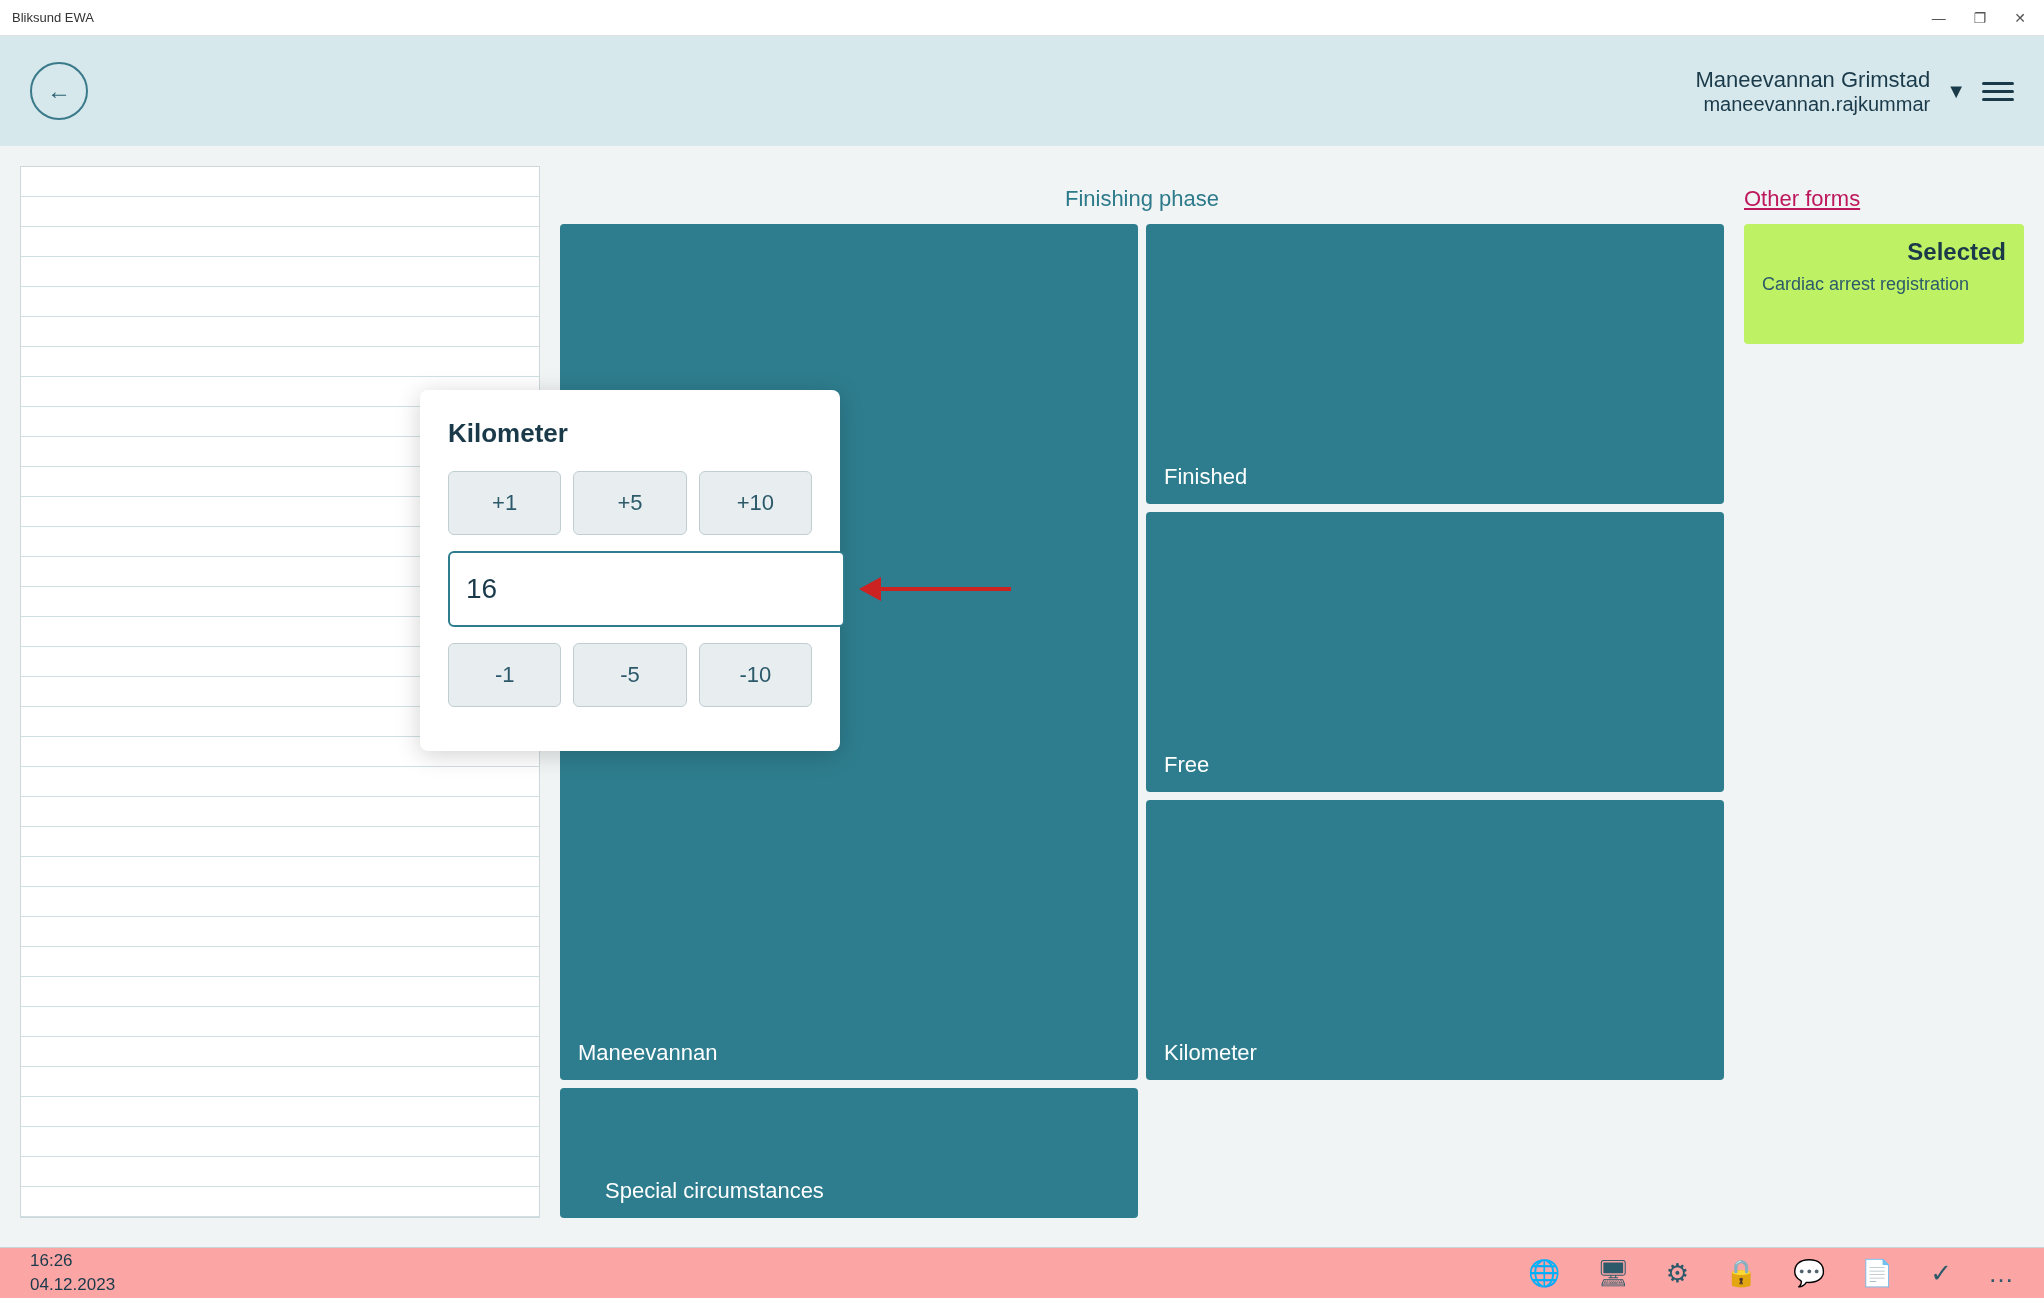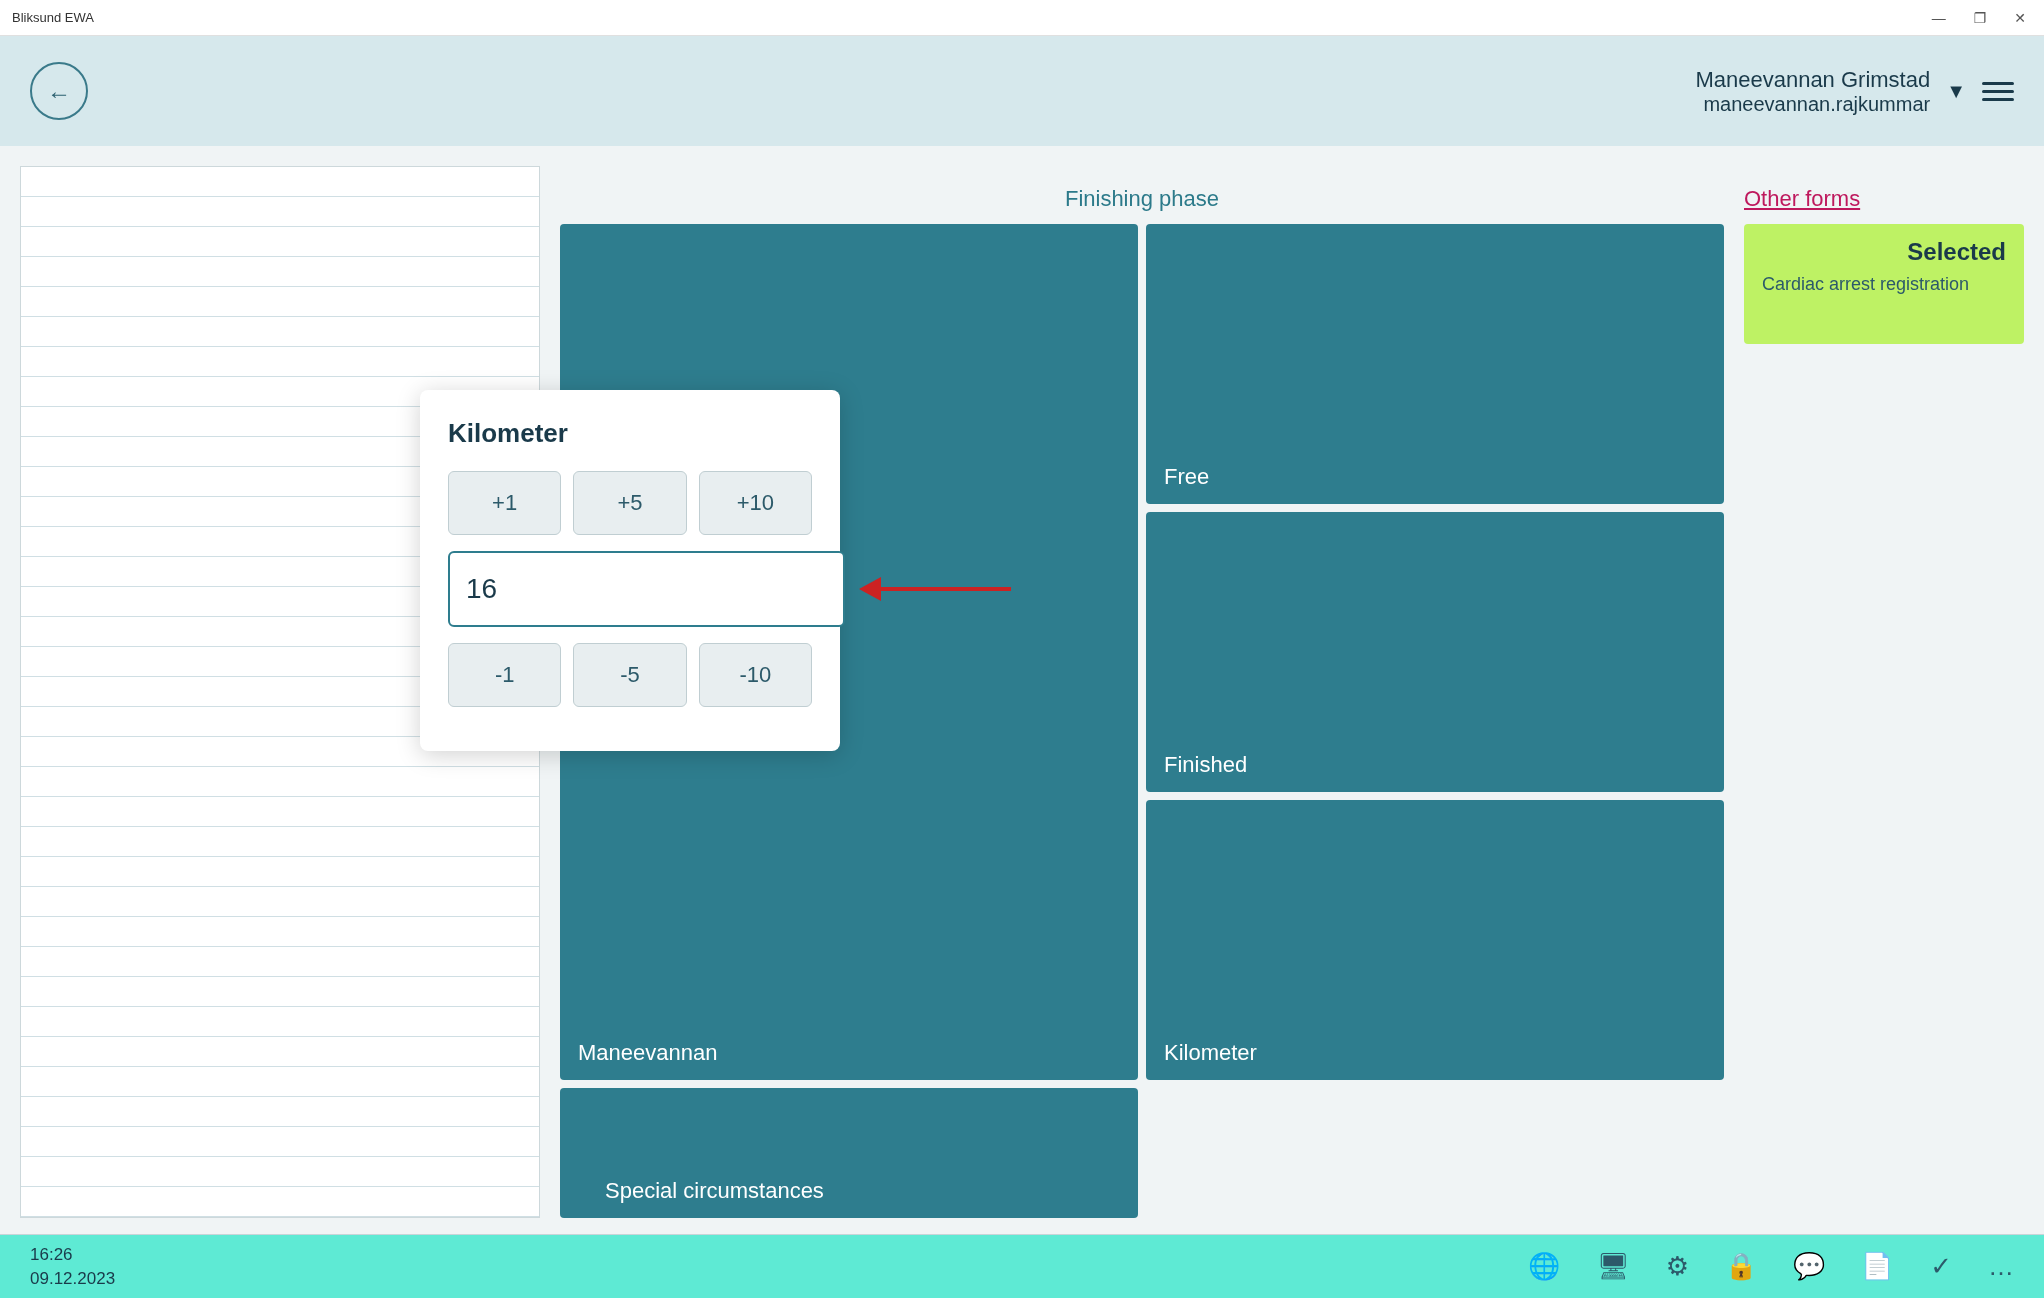--- a/index.html
+++ b/index.html
@@ -287,22 +287,22 @@
       border-bottom: 12px solid transparent;
       border-right: 22px solid #cc2222;
     }
 
     
     .taskbar {
       position: absolute;
       bottom: 0;
       left: 0;
       right: 0;
-      height: 64px;
-      background: #5eead4;
+      height: 51px;
+      background: #fca5a5;
       border-top: 1px solid #c8d4d8;
       display: flex;
       align-items: center;
       justify-content: space-between;
       padding: 0 30px;
     }
     .taskbar-time {
       font-size: 17px;
       color: #1a3a4a;
       line-height: 1.4;
@@ -363,24 +363,24 @@
 
         <div class="tile-col">
           <div class="tile tall">
             <span class="tile-label">Maneevannan</span>
           </div>
 
         </div>
 
         <div class="tile-col">
           <div class="tile medium">
-            <span class="tile-label">Free</span>
+            <span class="tile-label">Finished</span>
           </div>
           <div class="tile medium">
-            <span class="tile-label">Finished</span>
+            <span class="tile-label">Free</span>
           </div>
           <div class="tile medium">
             <span class="tile-label">Kilometer</span>
           </div>
         </div>
       </div>
 
       <div style="margin-top:8px;">
         <div class="tile full-width" style="width: calc(50% - 4px);">
           <span class="tile-label">Special circumstances</span>
@@ -416,21 +416,21 @@
   <div class="km-btn-row">
     <button class="km-btn">-1</button>
     <button class="km-btn">-5</button>
     <button class="km-btn">-10</button>
   </div>
 </div>
 
 <div class="taskbar">
   <div class="taskbar-time">
     <div>16:26</div>
-    <div>09.12.2023</div>
+    <div>04.12.2023</div>
   </div>
   <div class="taskbar-icons">
     <span class="taskbar-icon">🌐</span>
     <span class="taskbar-icon">🖥</span>
     <span class="taskbar-icon">⚙</span>
     <span class="taskbar-icon">🔒</span>
     <span class="taskbar-icon">💬</span>
     <span class="taskbar-icon">📄</span>
     <span class="taskbar-icon">✓</span>
     <span class="taskbar-icon">…</span>

